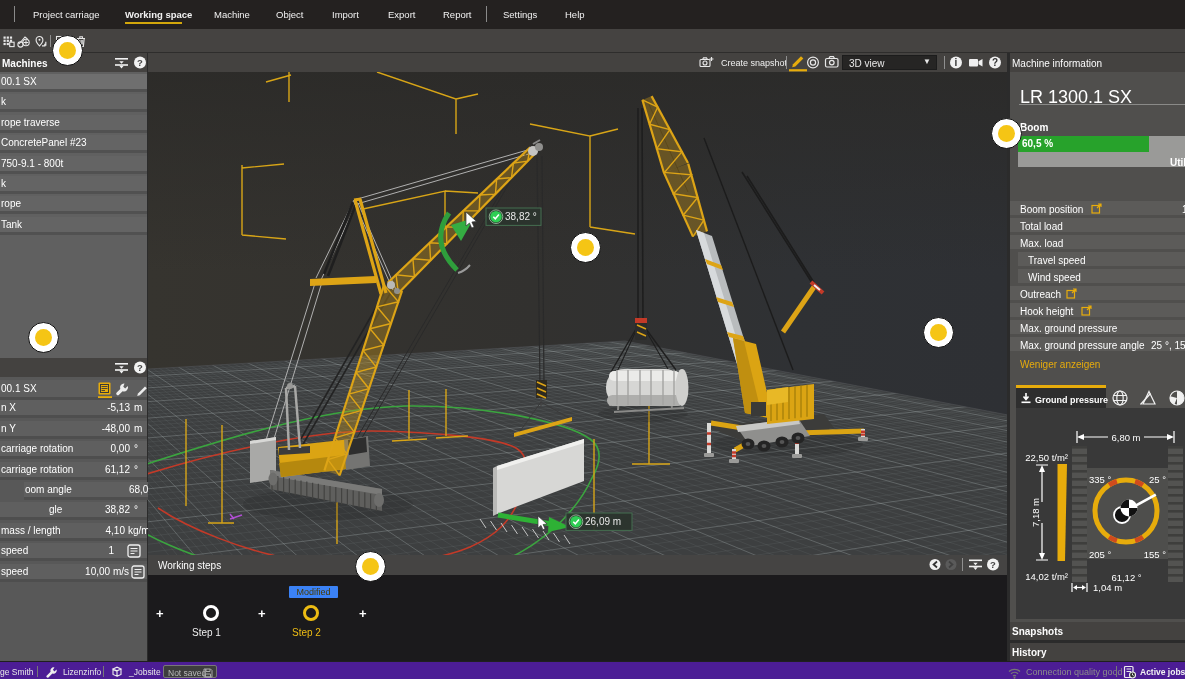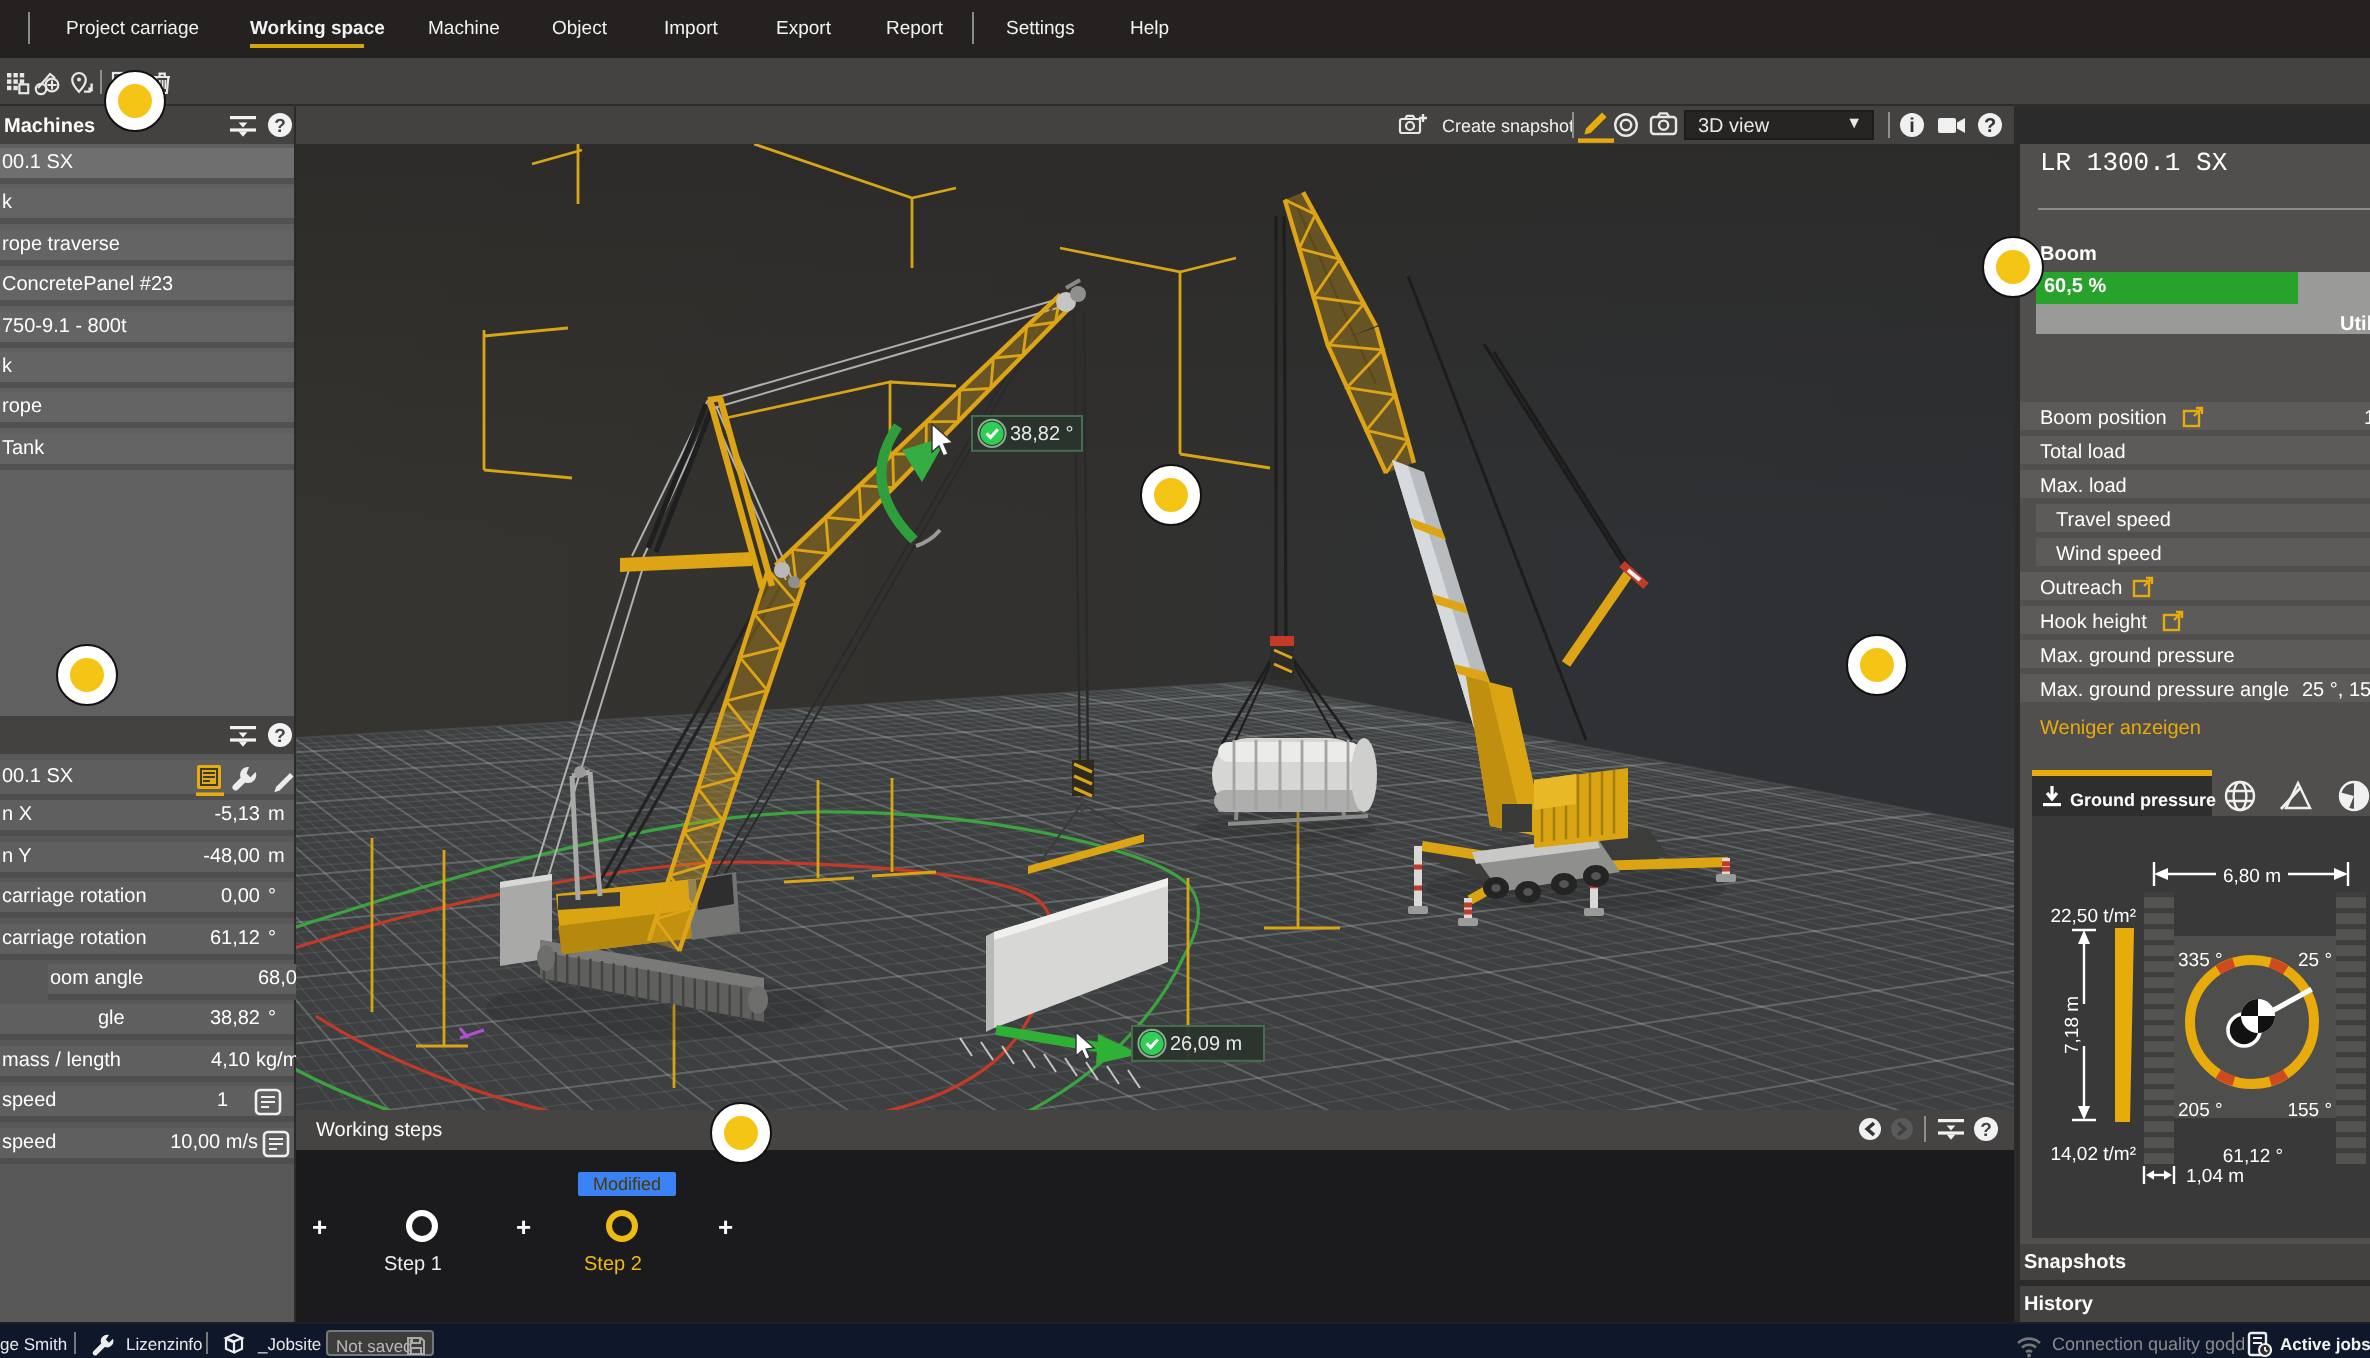--- a/index.html
+++ b/index.html
@@ -20,21 +20,21 @@
 .mrow .lbl{padding-left:1px;}
 
 #props{position:absolute;left:0;top:377px;width:147px;height:284px;background:#585858;}
 .prow{position:absolute;left:0;width:147px;height:15px;background:#5f5f5f;color:#fff;font-size:10px;line-height:15px;box-shadow:0 3px 0 #4e4e4e;}
 .prow .val{position:absolute;right:17px;top:0;width:60px;text-align:right;}
 .prow .unit{position:absolute;left:134px;top:0;}
 
 #rpanel{position:absolute;left:1010px;top:72px;width:175px;height:550px;background:#504f4d;overflow:hidden;}
 .rrow{position:absolute;left:0;width:175px;height:14px;background:#5c5b59;color:#fff;font-size:10px;line-height:14px;}
 
-#statusbar{position:absolute;left:0;top:661px;width:1185px;height:18px;background:#0f172a;color:#ddd;font-size:10px;border-top:1px solid #1f1f1f;}
+#statusbar{position:absolute;left:0;top:661px;width:1185px;height:18px;background:#4c1d95;color:#ddd;font-size:10px;border-top:1px solid #1f1f1f;}
 
 #wsteps{position:absolute;left:148px;top:575px;width:859px;height:86px;background:#1b1a1c;}
 
 .dot{position:absolute;width:31px;height:31px;border-radius:50%;background:#fff;border:1.6px solid #111;z-index:99;}
 .dot:after{content:"";position:absolute;left:6px;top:6px;width:17px;height:17px;border-radius:50%;background:#f5c515;}
 .ico{position:absolute;}
 </style></head>
 <body>
 <div id="app">
 
@@ -695,22 +695,25 @@
 <div class="abs" style="left:44px;top:52px;color:#eee;font-size:10px;">Step 1</div>
 <div class="abs" style="left:110px;top:31px;color:#fff;font-size:13px;font-weight:bold;">+</div>
 <div class="abs" style="left:141px;top:11px;width:49px;height:12px;background:#3b82f6;border-radius:1px;">
         <span style="position:absolute;left:50%;transform:translateX(-50%);top:1px;font-size:9px;color:#4a3a00;">Modified</span>
       </div>
 <div class="abs" style="left:155px;top:30px;width:16px;height:16px;border-radius:50%;border:3.8px solid #edbc13;background:#1b1a1c;"></div>
 <div class="abs" style="left:144px;top:52px;color:#edbc13;font-size:10px;">Step 2</div>
 <div class="abs" style="left:211px;top:31px;color:#fff;font-size:13px;font-weight:bold;">+</div>
     </div>
 
+<div class="phead" style="left:1010px;top:53px;width:175px;height:19px;">
+      <span class="t" style="left:2px;font-weight:normal;">Machine information</span>
+    </div>
 <div id="rpanel">
-      <div class="abs" style="left:10px;top:2px;font-size:13px;color:#fff;font-family:Liberation Mono, monospace;">LR 1300.1 SX</div>
+      <div class="abs" style="left:10px;top:15px;font-size:18px;color:#fff;">LR 1300.1 SX</div>
 <div class="abs" style="left:9px;top:32px;width:166px;height:1px;background:#8a8a88;"></div>
 <div class="abs" style="left:10px;top:50px;font-size:10px;font-weight:bold;color:#fff;">Boom</div>
 <div class="abs" style="left:8px;top:64px;width:167px;height:31px;background:#9a9a98;">
         <div style="position:absolute;left:0;top:0;width:131px;height:16px;background:#27a22b;"></div>
         <span style="position:absolute;left:4px;top:2px;font-size:10px;font-weight:bold;color:#fff;">60,5 %</span>
       </div>
 <div class="abs" style="left:160px;top:85px;font-size:10px;font-weight:bold;color:#fff;white-space:nowrap;">Utilization</div>
 <div class="rrow" style="top:129px;left:0px;width:175px;">
         <span style="position:absolute;left:10px;top:1.5px;">Boom position</span>
         <svg style="position:absolute;left:81px;top:1.5px;width:11px;height:11px;" viewBox="0 0 11 11">

